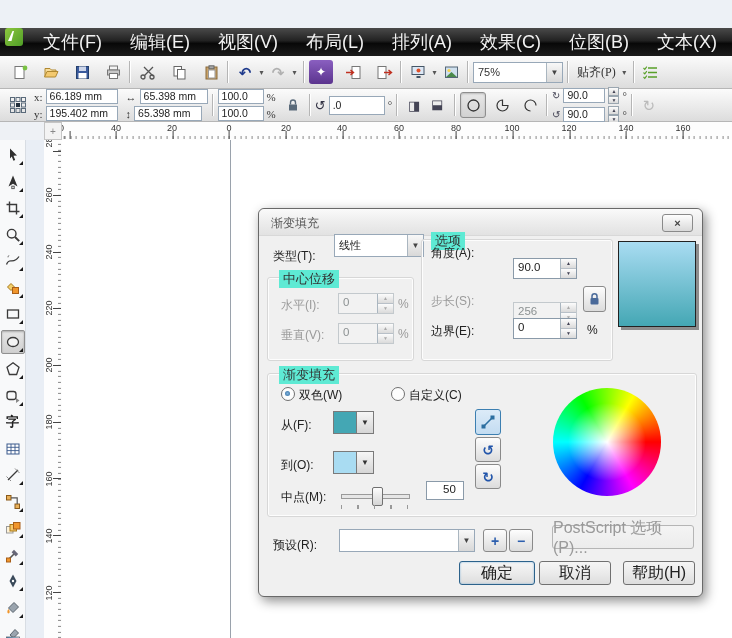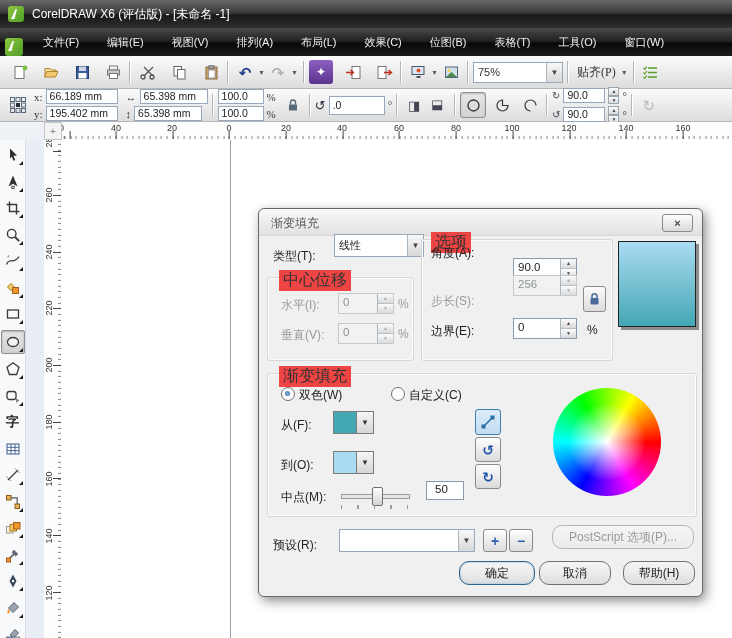--- a/index.html
+++ b/index.html
@@ -11,21 +11,21 @@
   .titlebar{position:absolute;left:0;top:0;width:732px;height:28px;
     background:linear-gradient(#6a6a6a,#3a3a3a 45%,#181818 55%,#2e2e2e);
     display:flex;align-items:center;color:#fff;font-size:12px;}
   .appicon{width:16px;height:16px;margin:0 8px 0 8px;border-radius:3px;
     background:linear-gradient(135deg,#8dc63f,#4f9e27);position:relative;flex:0 0 auto;}
   .appicon::after{content:"";position:absolute;left:3px;top:3px;width:10px;height:10px;
     background:#fff;clip-path:polygon(0 100%,45% 0,60% 0,35% 100%);}
   
   .menubar{position:absolute;left:0;top:28px;width:732px;height:28px;
     background:linear-gradient(#4a4a4a,#222 45%,#080808 55%,#1c1c1c);
-    display:flex;align-items:flex-end;color:#f2f2f2;font-size:11px;white-space:nowrap;}
+    display:flex;align-items:flex-start;color:#f2f2f2;font-size:18px;white-space:nowrap;}
   .menubar .appicon{width:18px;height:18px;margin:0 6px 0 5px;}
   .menu-item{padding:0 14px;line-height:28px;cursor:default;}
 
   
   .toolbar{position:absolute;left:0;width:732px;background:linear-gradient(#fbfbfb,#e9e9e9 60%,#dcdcdc);
     border-bottom:1px solid #b6b6b6;display:flex;align-items:center;font-size:11px;color:#333;}
   .std{top:56px;height:32px;}
   .prop{top:89px;height:32px;}
   .tbtn{width:24px;height:24px;display:flex;align-items:center;justify-content:center;flex:0 0 auto;border-radius:2px;}
   .sep{width:1px;height:22px;background:#b5b5b5;border-right:1px solid #fff;margin:0 4px;flex:0 0 auto;}
@@ -82,76 +82,73 @@
     border:1px solid #696969;border-radius:6px;box-shadow:3px 4px 12px rgba(0,0,0,.45);z-index:10;font-size:12px;color:#222;}
   .dlg-titlebar{position:absolute;left:0;top:0;right:0;height:26px;border-radius:6px 6px 0 0;
     background:linear-gradient(#fafafa,#ededed 50%,#e2e2e2);border-bottom:1px solid #d8d8d8;}
   .dlg-title{position:absolute;left:12px;top:6px;font-size:12px;color:#555;}
   .dlg-close{position:absolute;right:9px;top:5px;width:29px;height:16px;border:1px solid #8a8a8a;border-radius:3px;
     background:linear-gradient(#fefefe,#d9d9d9);display:flex;align-items:center;justify-content:center;
     font-size:11px;font-weight:bold;color:#444;line-height:1;}
   .lbl{position:absolute;font-size:12px;color:#222;white-space:nowrap;}
   .lbl.dis{color:#9a9a9a;}
   .group{position:absolute;border:1px solid #d7d7d7;border-radius:3px;box-shadow:0 0 0 1px #fdfdfd inset;}
-  .gtitle{position:absolute;background:#ef4444;padding:0 4px;font-size:16px;color:#333;white-space:nowrap;text-align:right;}
+  .gtitle{position:absolute;background:#5eead4;padding:0 4px;font-size:13px;color:#333;white-space:nowrap;text-align:right;}
   .spin{position:absolute;height:21px;display:flex;background:#fff;border:1px solid #8a9aa9;box-sizing:border-box;}
   .spin .sval{flex:1;font-size:11.5px;padding:2px 4px;}
   .spin.dis{background:#f2f2f2;border-color:#c3c9cd;}
   .spin.dis .sval{color:#8b9192;}
   .spin .sarr{width:15px;display:flex;flex-direction:column;border-left:1px solid #aab6c0;}
   .spin .sarr span{flex:1;background:linear-gradient(#fcfcfc,#dadada);border-bottom:1px solid #b8c0c8;
     font-size:5px;line-height:8px;text-align:center;color:#445;}
   .spin .sarr span:last-child{border-bottom:none;}
   .spin.dis .sarr span{color:#aaa;}
   .sqbtn{position:absolute;border:1px solid #8a8a8a;border-radius:3px;background:linear-gradient(#fdfdfd,#dcdcdc);
     display:flex;align-items:center;justify-content:center;}
   .sqbtn.on{background:linear-gradient(#dcebf8,#c3dcf1);border-color:#3c7fb1;}
-  .pushbtn{position:absolute;height:22px;border:1px solid #707070;border-radius:10px;
-    background:linear-gradient(#f5f5f5,#ebebeb 50%,#dddddd);font-size:12px;color:#222;
+  .pushbtn{position:absolute;height:22px;border:1px solid #707070;border-radius:3px;
+    background:linear-gradient(#f5f5f5,#ebebeb 50%,#dddddd);font-size:16px;color:#222;
     display:flex;align-items:center;justify-content:center;}
   .pushbtn.def{border-color:#2c628b;box-shadow:0 0 2px #7ab0d8 inset;}
   .pushbtn.dis{color:#9a9a9a;border-color:#b5b5b5;background:linear-gradient(#f4f4f4,#ececec);}
   .radio{position:absolute;width:12px;height:12px;border:1px solid #707070;border-radius:50%;background:#fdfdfd;}
   .radio.on::after{content:"";position:absolute;left:2.5px;top:2.5px;width:5px;height:5px;border-radius:50%;
     background:radial-gradient(#7fb2dc,#2f6a9e);}
   .swatchcombo{position:absolute;height:21px;display:flex;border:1px solid #7a7a7a;background:#fff;}
   .swatch{width:23px;height:100%;border-right:1px solid #7a7a7a;box-sizing:border-box;}
   .swbtn{width:16px;height:100%;background:linear-gradient(#f6f6f6,#d6d6d6);display:flex;align-items:center;justify-content:center;font-size:8px;color:#333;}
   .preview{position:absolute;left:359px;top:32px;width:76px;height:84px;border:1px solid #222;
     box-shadow:3px 3px 0 rgba(60,60,60,.55);}
   .wheel{position:absolute;left:294px;top:179px;width:108px;height:108px;border-radius:50%;
     background:radial-gradient(circle closest-side,#fff 0%,rgba(255,255,255,0) 72%),
     conic-gradient(from 90deg,#f00,#f0f,#00f,#0ff,#0f0,#ff0,#f00);}
   .slider{position:absolute;left:82px;top:285px;width:67px;height:3px;background:#e6e6e6;border:1px solid #9a9a9a;}
   .sticks{position:absolute;left:82px;top:296px;width:69px;height:4px;
     background:repeating-linear-gradient(to right,#999 0 1px,transparent 1px 16.5px);}
   .thumb{position:absolute;left:30px;top:-8px;width:9px;height:17px;border:1px solid #707070;border-radius:2px;
     background:linear-gradient(#fdfdfd,#d5d5d5);}
   .midfield{position:absolute;left:167px;top:272px;width:38px;height:19px;background:#fff;border:1px solid #8a9aa9;
-    font-size:11.5px;padding:1px 8px;box-sizing:border-box;}
+    font-size:11.5px;padding:1px 16px;box-sizing:border-box;}
 </style>
 </head>
 <body>
 
 <div class="app">
 
-  <div class="titlebar">
-    <div class="appicon"></div>
-    <span>CorelDRAW X6 (评估版) - [未命名 -1]</span>
-  </div>
 
   <div class="menubar">
     <div class="appicon"></div>
     <span class="menu-item">文件(F)</span>
     <span class="menu-item">编辑(E)</span>
     <span class="menu-item">视图(V)</span>
+    <span class="menu-item">布局(L)</span>
     <span class="menu-item">排列(A)</span>
-    <span class="menu-item">布局(L)</span>
     <span class="menu-item">效果(C)</span>
     <span class="menu-item">位图(B)</span>
+    <span class="menu-item">文本(X)</span>
     <span class="menu-item">表格(T)</span>
     <span class="menu-item">工具(O)</span>
     <span class="menu-item">窗口(W)</span>
 
   </div>
 
   <div class="toolbar std">
     <div style="width:8px"></div>
     <div class="tbtn">
         <svg width="17" height="17">
@@ -575,21 +572,21 @@
     <span class="gtitle" style="left:172px;top:23px">选项</span>
     <span class="lbl" style="left:172px;top:36px">角度(A):</span>
     <div class="spin" style="left:254px;top:49px;width:64px">
       <span class="sval">90.0</span>
         <span class="sarr">
           <span>▲</span>
           <span>▼</span>
         </span>
     </div>
     <span class="lbl dis" style="left:172px;top:84px">步长(S):</span>
-    <div class="spin dis" style="left:254px;top:66px;width:64px">
+    <div class="spin dis" style="left:254px;top:93px;width:64px">
       <span class="sval">256</span>
         <span class="sarr">
           <span>▲</span>
           <span>▼</span>
         </span>
     </div>
     <div class="sqbtn" style="left:324px;top:77px;width:21px;height:24px">
       <svg width="13" height="14">
           <rect x="2.5" y="6" width="8" height="6.5" rx="1" fill="#4a6a9a"></rect>
           <path d="M4 6 V4.2 a2.5 2.5 0 0 1 5 0 V6" fill="none" stroke="#4a6a9a" stroke-width="1.5"></path>

